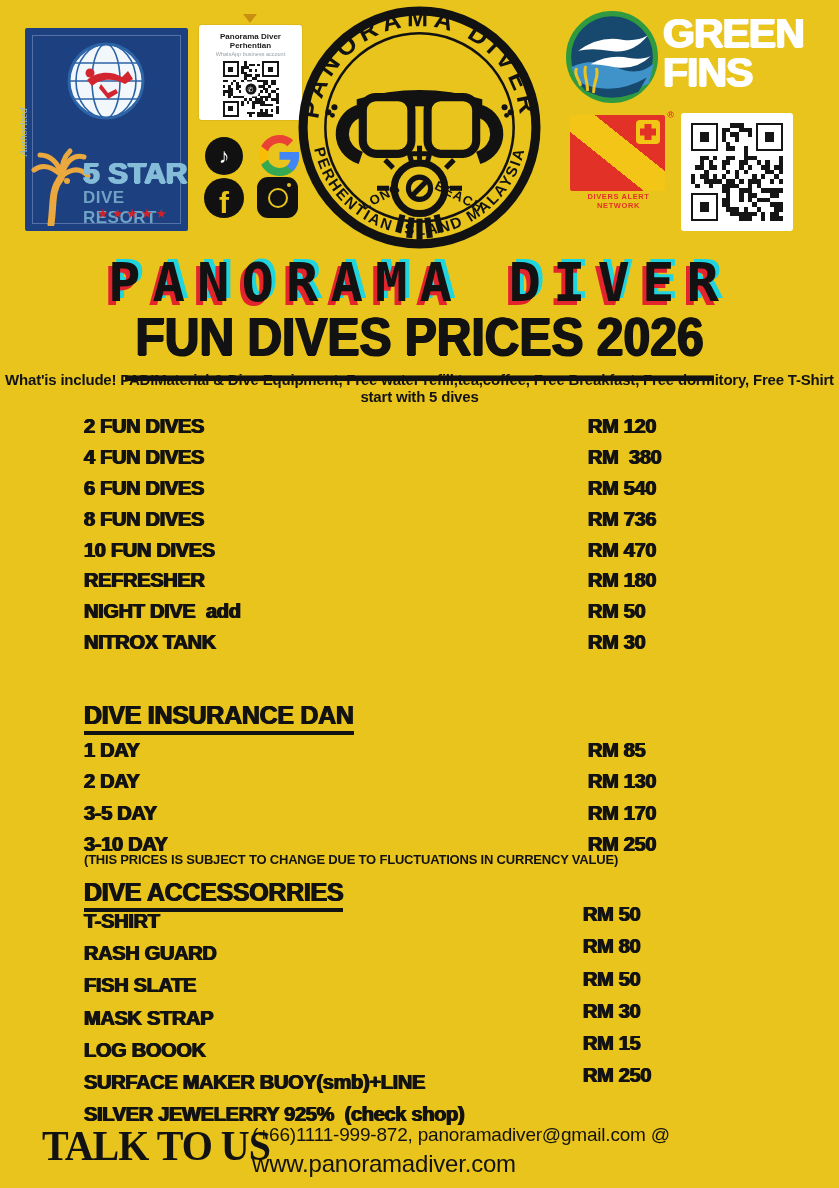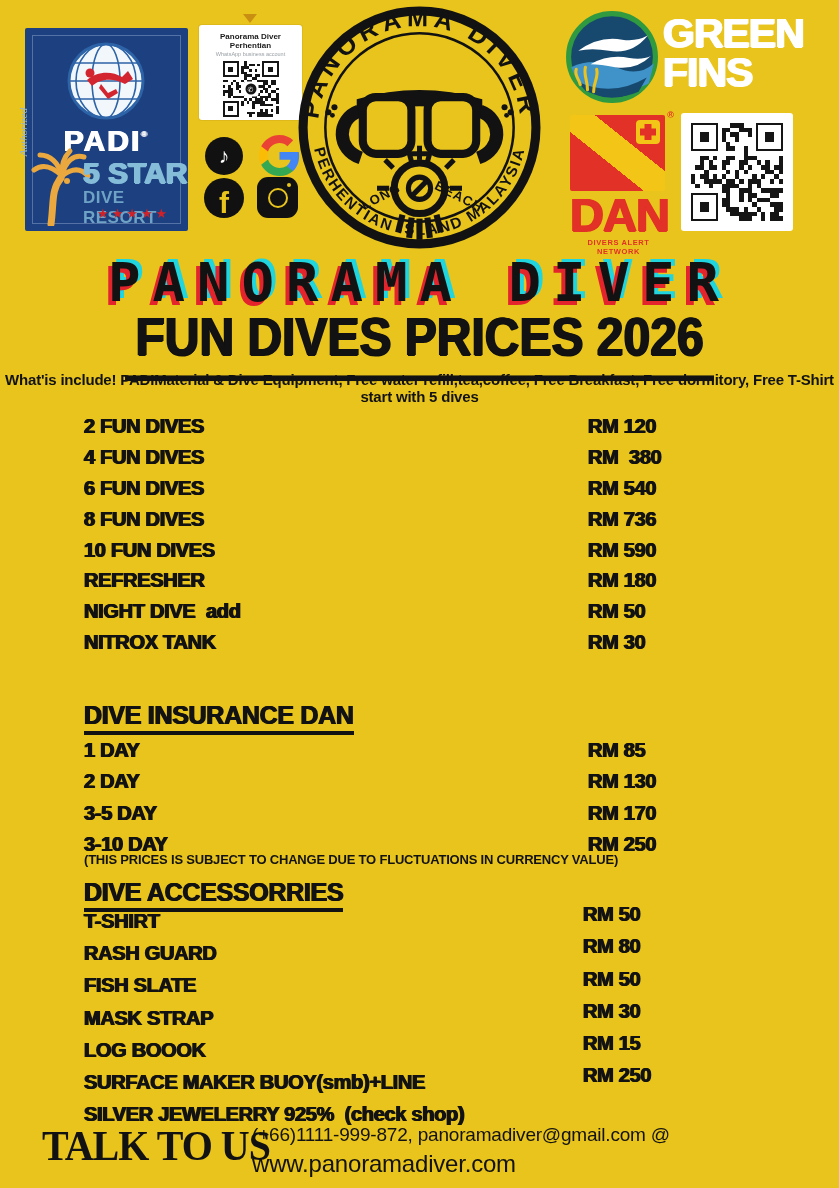--- a/index.html
+++ b/index.html
@@ -124,23 +124,20 @@
       <ellipse cx="41" cy="41" rx="14" ry="37" fill="none" stroke="#2d63a7" stroke-width="1.6"></ellipse>
       <line x1="5" y1="41" x2="77" y2="41" stroke="#2d63a7" stroke-width="1.6"></line>
       <line x1="10" y1="23" x2="72" y2="23" stroke="#2d63a7" stroke-width="1.6"></line>
       <line x1="10" y1="59" x2="72" y2="59" stroke="#2d63a7" stroke-width="1.6"></line>
       <g fill="#d32530">
         <circle cx="25" cy="33" r="4.5"></circle>
         <path d="M22,40 C32,31 47,31 57,37 L63,31 L68,39 L60,44 C48,37 34,39 27,46 Z"></path>
         <path d="M36,44 l7,9 l8,-4 l2,4 l-10,6 l-9,-11 Z"></path>
       </g>
     </svg>
-    <div class="padi-word fat">
-      <span>PADI</span><span class="padi-reg">®</span>
-    </div>
     <div class="padi-auth">Authorized</div>
     <svg class="padi-palm" width="64" height="90" viewBox="0 0 64 90">
       <g stroke="#eaa83e" fill="none" stroke-linecap="round">
         <path d="M24,88 C27,66 24,54 34,42" stroke-width="7"></path>
         <path d="M35,40 C25,30 15,28 7,34" stroke-width="5"></path>
         <path d="M35,40 C32,27 23,19 13,19" stroke-width="5"></path>
         <path d="M35,40 C38,25 47,18 57,21" stroke-width="5"></path>
         <path d="M35,40 C45,32 54,32 61,40" stroke-width="5"></path>
         <path d="M35,40 C34,30 36,22 43,15" stroke-width="5"></path>
       </g>
@@ -396,21 +393,20 @@
   <div class="abs gf-text xfat">
     <div>GREEN</div>
     <div>FINS</div>
   </div>
 
   <div class="abs dan">
     <div class="dan-flag">
       <div class="dan-cross"></div>
       <div class="dan-reg">®</div>
     </div>
-    <div class="dan-name xfat">DAN</div>
     <div class="dan-tag">DIVERS ALERT NETWORK</div>
   </div>
 
   <div class="abs qr-right">
     <div class="qr">
       <div class="f tl"></div>
         <div class="f tr"></div>
         <div class="f bl"></div>
     <i style="grid-area:1/10"></i>
         <i style="grid-area:1/11"></i>
@@ -570,21 +566,21 @@
     <div class="prow">
         <span class="plabel fat">6 FUN DIVES</span>
         <span class="pprice fat">RM 540</span>
       </div>
     <div class="prow">
         <span class="plabel fat">8 FUN DIVES</span>
         <span class="pprice fat">RM 736</span>
       </div>
     <div class="prow">
         <span class="plabel fat">10 FUN DIVES</span>
-        <span class="pprice fat">RM 590</span>
+        <span class="pprice fat">RM 470</span>
       </div>
     <div class="prow">
         <span class="plabel fat">REFRESHER</span>
         <span class="pprice fat">RM 180</span>
       </div>
     <div class="prow">
         <span class="plabel fat">NIGHT DIVE  add</span>
         <span class="pprice fat">RM 50</span>
       </div>
     <div class="prow">

